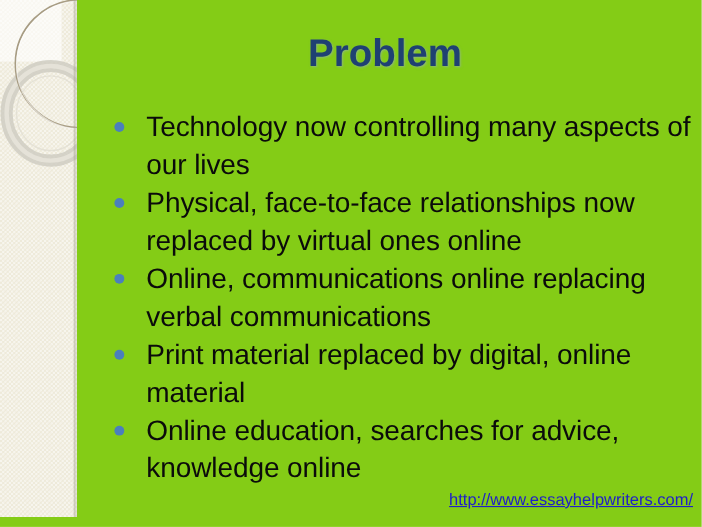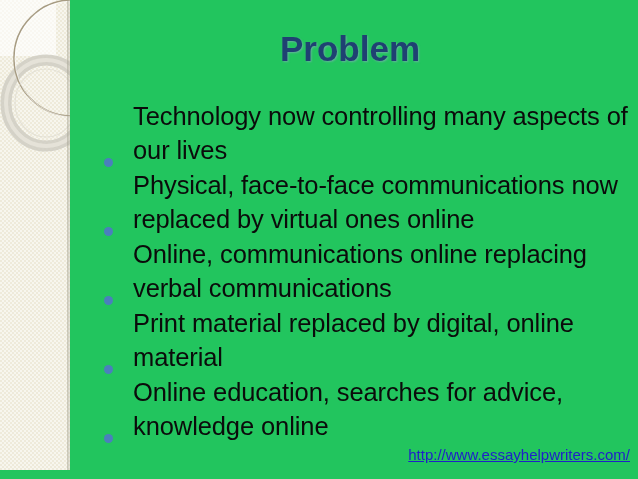--- a/index.html
+++ b/index.html
@@ -11,21 +11,21 @@
     width: 638px;
     height: 479px;
     overflow: hidden;
     font-family: "Liberation Sans", sans-serif;
   }
 
   #slide {
     position: relative;
     width: 638px;
     height: 479px;
-    background: #22c55e;
+    background: #84cc16;
     overflow: hidden;
   }
 
   
   #sidebar {
     position: absolute;
     left: 0;
     top: 0;
     width: 70px;
     height: 470px;
@@ -78,21 +78,21 @@
 
   
   #bullets {
     position: absolute;
     left: 104px;
     top: 99px;
     width: 526px;
   }
   .bullet-row {
     display: flex;
-    align-items: flex-end;
+    align-items: flex-start;
     margin: 0 0 1px 0;
   }
   .bullet-dot {
     flex: 0 0 auto;
     width: 9px;
     height: 9px;
     border-radius: 50%;
     background: #4b7fbd;
     margin-top: 12px;
     margin-right: 0px;
@@ -145,21 +145,21 @@
 
   <div id="bullets">
 
     <div class="bullet-row">
       <span class="bullet-dot"></span>
       <span class="bullet-text">Technology now controlling many aspects of our lives</span>
     </div>
 
     <div class="bullet-row">
       <span class="bullet-dot"></span>
-      <span class="bullet-text">Physical, face-to-face communications now replaced by virtual ones online</span>
+      <span class="bullet-text">Physical, face-to-face relationships now replaced by virtual ones online</span>
     </div>
 
     <div class="bullet-row">
       <span class="bullet-dot"></span>
       <span class="bullet-text">Online, communications online replacing verbal communications</span>
     </div>
 
     <div class="bullet-row">
       <span class="bullet-dot"></span>
       <span class="bullet-text">Print material replaced by digital, online material</span>

